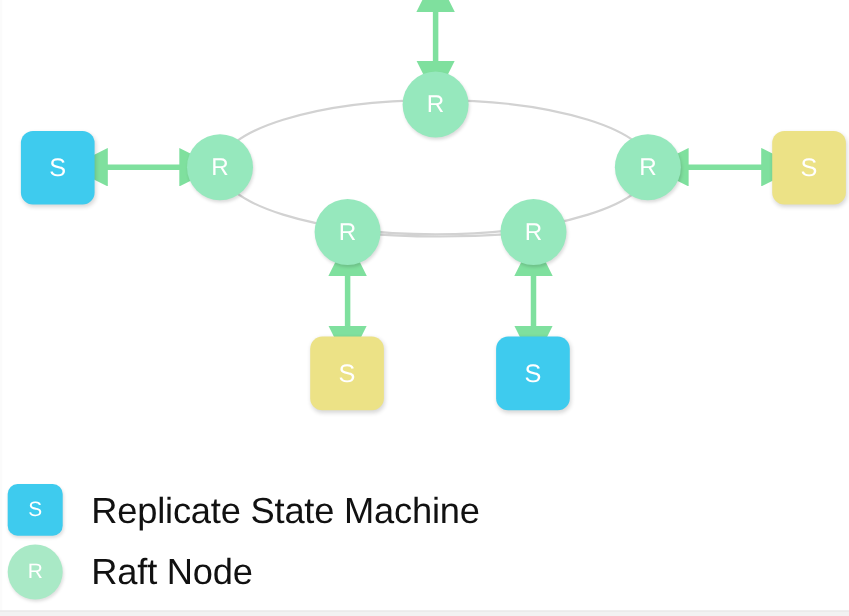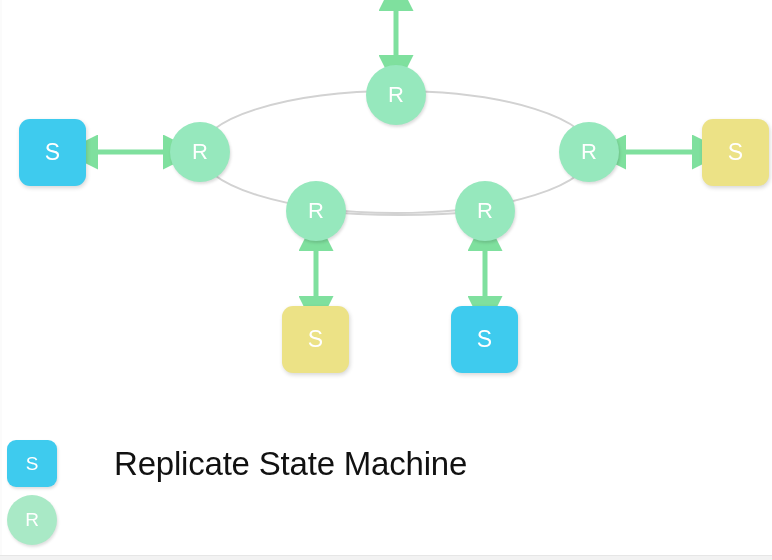--- a/index.html
+++ b/index.html
@@ -106,21 +106,21 @@
   .legend-swatch.square {
     border-radius: 9px;
     background: #3ecbee;
   }
   .legend-swatch.circle {
     border-radius: 50%;
     background: #a9e9c6;
     height: 50px;
   }
   .legend-label {
-    margin-left: 57px;
+    margin-left: 26px;
     font-size: 33px;
     color: #111111;
     letter-spacing: -0.2px;
     white-space: nowrap;
   }
 </style>
 </head>
 <body>
 
 <div id="page">
@@ -192,19 +192,20 @@
       <div class="legend-swatch square">
         <span>S</span>
       </div>
       <div class="legend-label">Replicate State Machine</div>
     </div>
 
     <div class="legend-row" id="legend-row-raft">
       <div class="legend-swatch circle">
         <span>R</span>
       </div>
+      <div class="legend-label">Raft Node</div>
     </div>
 
   </div>
 
   <div id="edge-bottom"></div>
 
 </div>
 
 </body></html>

